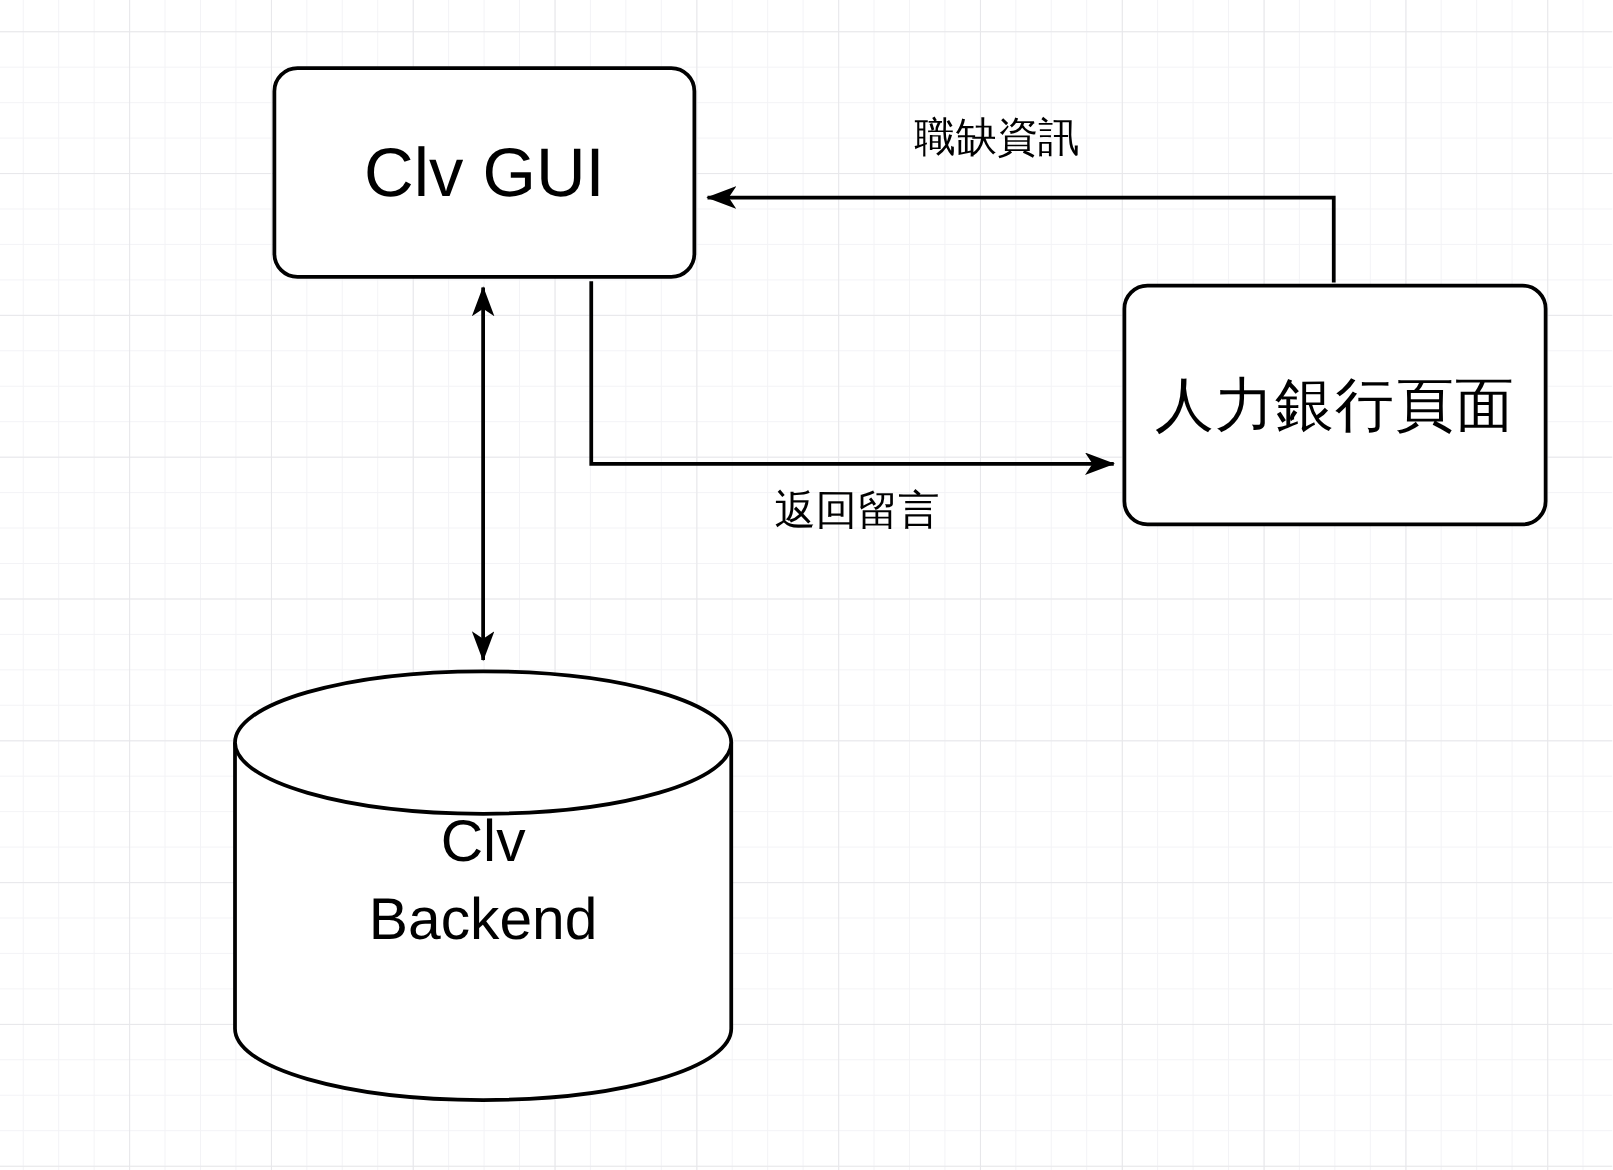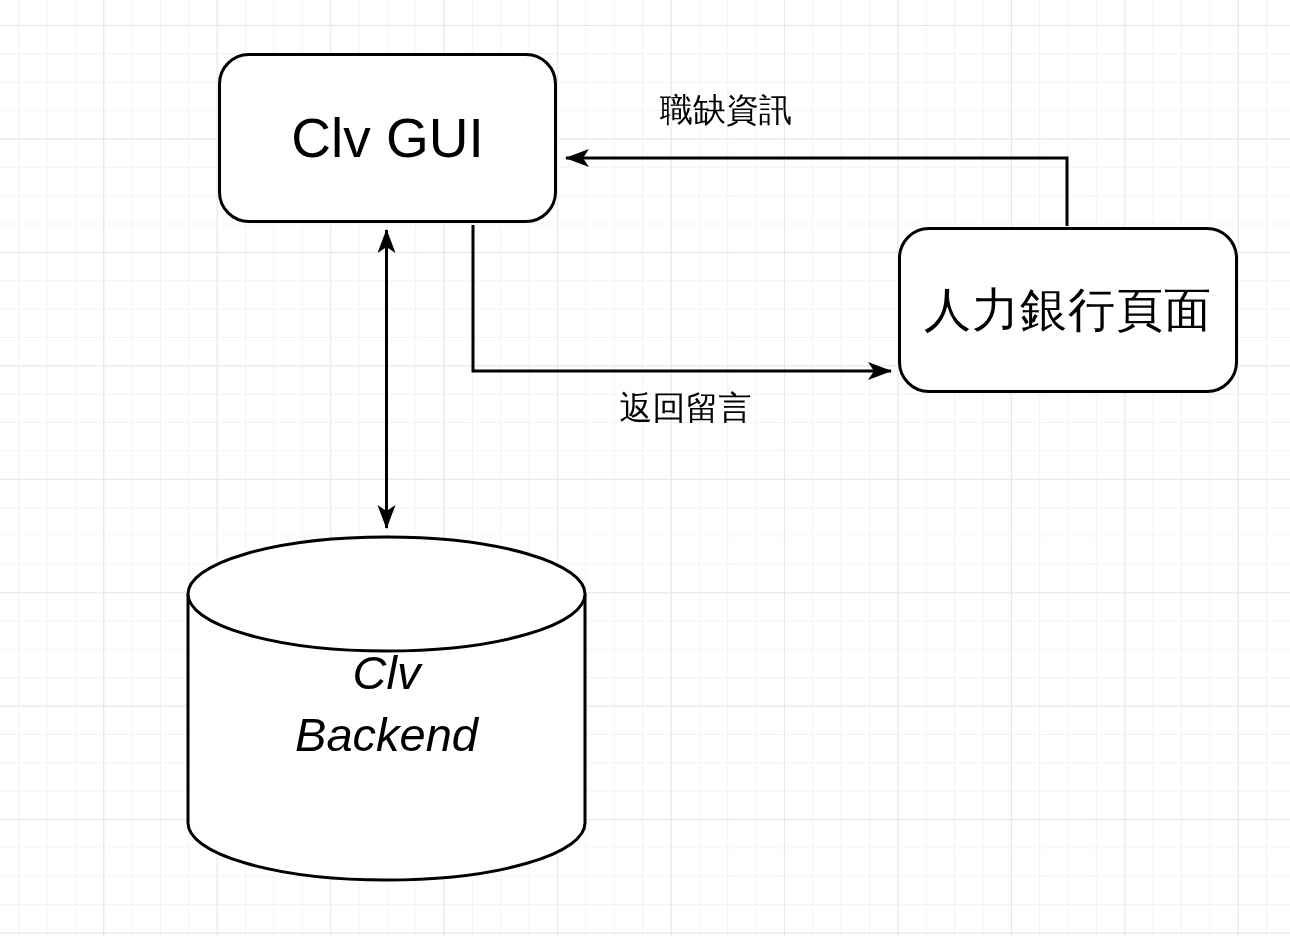--- a/index.html
+++ b/index.html
@@ -32,56 +32,55 @@
   svg.overlay {
     position: absolute;
     left: 0; top: 0;
     width: 1290px; height: 936px;
   }
 
   .node {
     position: absolute;
     background: #ffffff;
     border: 3px solid #000000;
-    border-radius: 31px;
+    border-radius: 20px;
     display: flex;
     align-items: center;
     justify-content: center;
     text-align: center;
   }
   .node-gui {
     left: 218px; top: 53px;
     width: 339px; height: 170px;
     font-size: 55px;
   }
   .node-job {
     left: 898px; top: 227px;
-    width: 340px; height: 166px;
+    width: 340px; height: 194px;
     font-size: 47px;
     letter-spacing: 1px;
   }
 
   .cyl-label {
     position: absolute;
     left: 188px; top: 642px;
     width: 397px;
     text-align: center;
     font-size: 47px;
     line-height: 62px;
     white-space: pre-line;
-    font-style: italic;
   }
 
   .edge-label {
     position: absolute;
     font-size: 33px;
     line-height: 40px;
     white-space: nowrap;
   }
-  .label-job-info   { left: 660px; top: 90px;  width: 275px; }
+  .label-job-info   { left: 660px; top: 90px;  width: 275px; text-align: center; }
   .label-return     { left: 548px; top: 388px; width: 275px; text-align: center; }
   .label-fetch      { left: 16px;  top: 347px; }
 </style>
 </head>
 <body>
 
 <div class="canvas">
 
   <svg class="overlay" viewBox="0 0 1290 936" xmlns="http://www.w3.org/2000/svg">
     <defs>

